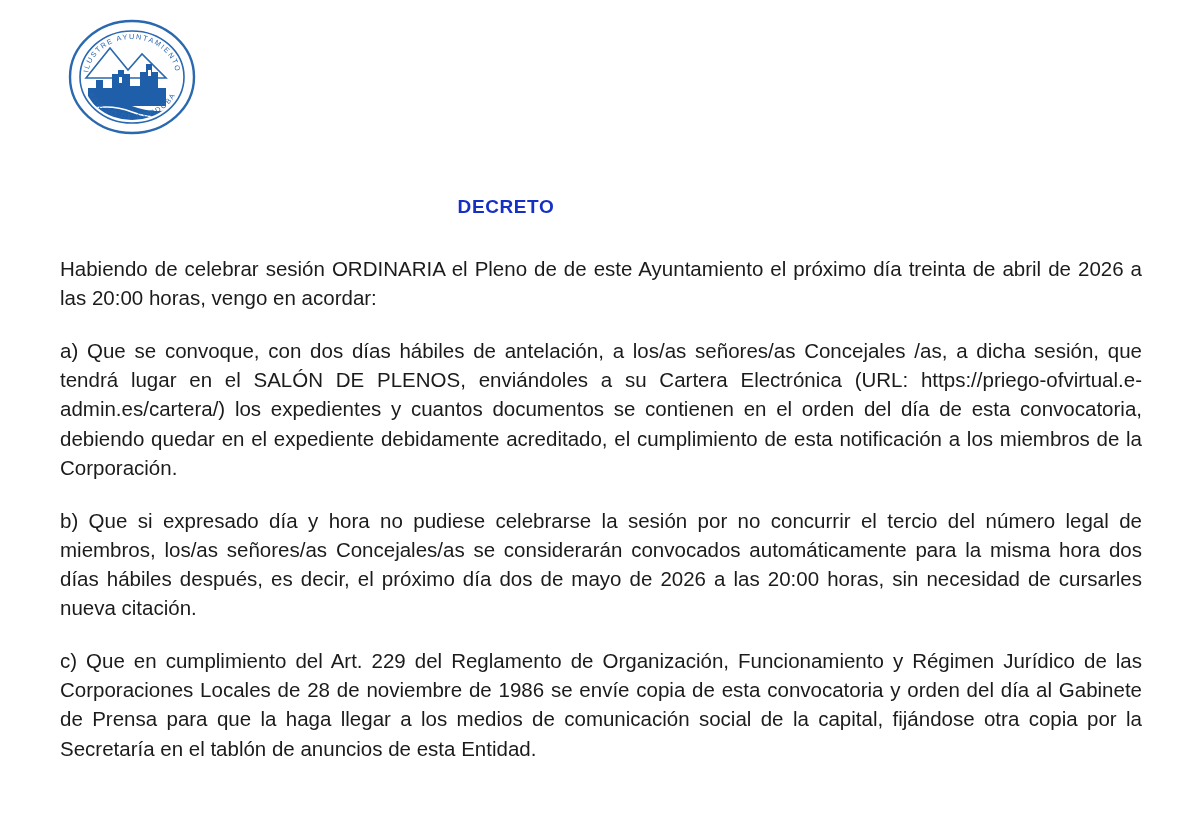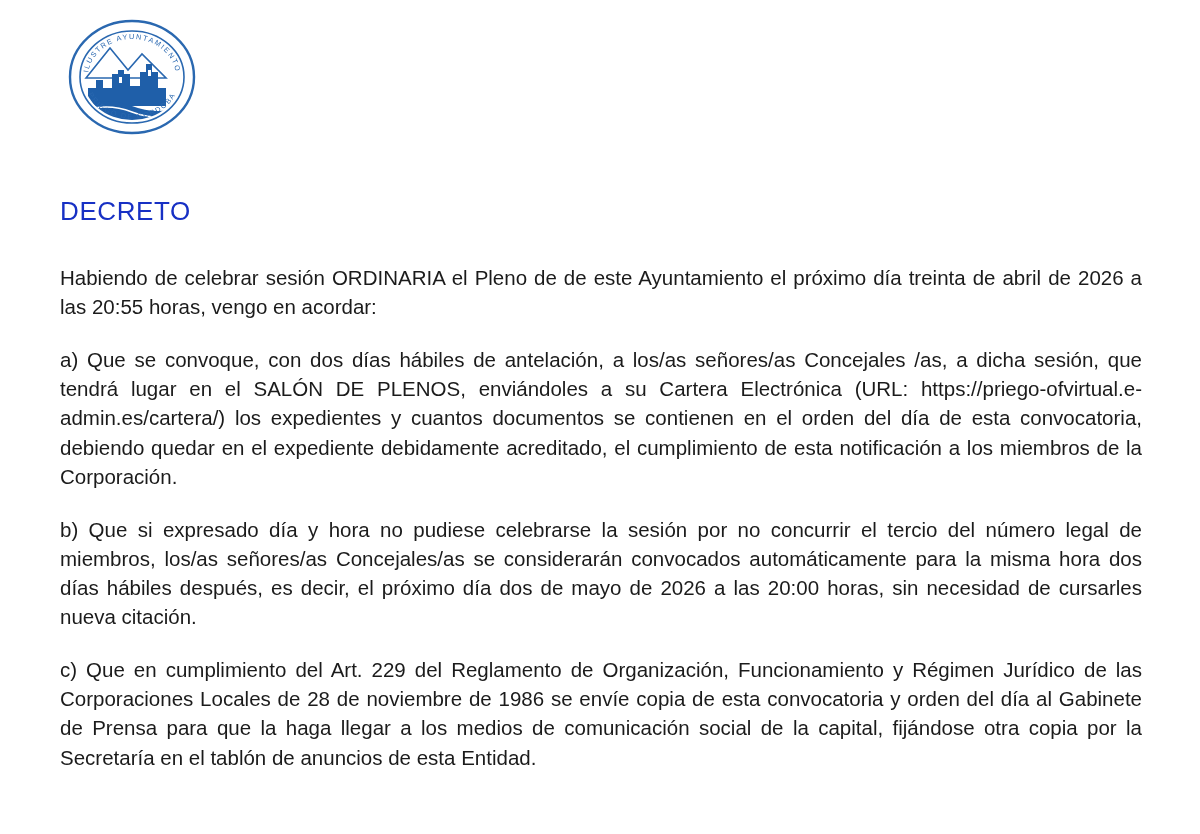--- a/index.html
+++ b/index.html
@@ -40,24 +40,24 @@
 
   
   .doc {
     position: absolute;
     left: 60px;
     top: 196px;
     width: 1082px;
   }
 
   .doc-title {
-    text-align: left;
+    text-align: center;
     color: #1730c4;
-    font-weight: normal;
-    font-size: 26px;
+    font-weight: bold;
+    font-size: 19px;
     letter-spacing: 0.6px;
     margin: 0 0 36px 0;
     padding-right: 190px;
   }
 
   p.para {
     margin: 0 0 24px 0;
     font-size: 20.5px;
     line-height: 1.42;
     text-align: justify;
@@ -106,19 +106,19 @@
       </text>
       <text font-family="Liberation Sans, sans-serif" font-size="7.2" fill="#2a68b0" letter-spacing="1.6">
         <textPath href="#arcBottom" startOffset="50%" text-anchor="middle">PRIEGO DE CORDOBA</textPath>
       </text>
     </svg>
   </div>
 
   <div class="doc">
     <div class="doc-title">DECRETO</div>
 
-    <p class="para">Habiendo de celebrar sesión ORDINARIA el Pleno de de este Ayuntamiento el próximo día treinta de abril de 2026 a las 20:55 horas, vengo en acordar:</p>
+    <p class="para">Habiendo de celebrar sesión ORDINARIA el Pleno de de este Ayuntamiento el próximo día treinta de abril de 2026 a las 20:00 horas, vengo en acordar:</p>
     <p class="para">a) Que se convoque, con dos días hábiles de antelación, a los/as señores/as Concejales /as, a dicha sesión, que tendrá lugar en el SALÓN DE PLENOS, enviándoles a su Cartera Electrónica (URL: https://priego-ofvirtual.e-admin.es/cartera/) los expedientes y cuantos documentos se contienen en el orden del día de esta convocatoria, debiendo quedar en el expediente debidamente acreditado, el cumplimiento de esta notificación a los miembros de la Corporación.</p>
     <p class="para">b) Que si expresado día y hora no pudiese celebrarse la sesión por no concurrir el tercio del número legal de miembros, los/as señores/as Concejales/as se considerarán convocados automáticamente para la misma hora dos días hábiles después, es decir, el próximo día dos de mayo de 2026 a las 20:00 horas, sin necesidad de cursarles nueva citación.</p>
     <p class="para">c) Que en cumplimiento del Art. 229 del Reglamento de Organización, Funcionamiento y Régimen Jurídico de las Corporaciones Locales de 28 de noviembre de 1986 se envíe copia de esta convocatoria y orden del día al Gabinete de Prensa para que la haga llegar a los medios de comunicación social de la capital, fijándose otra copia por la Secretaría en el tablón de anuncios de esta Entidad.</p>
   </div>
 
 </div>
 
 </body></html>

